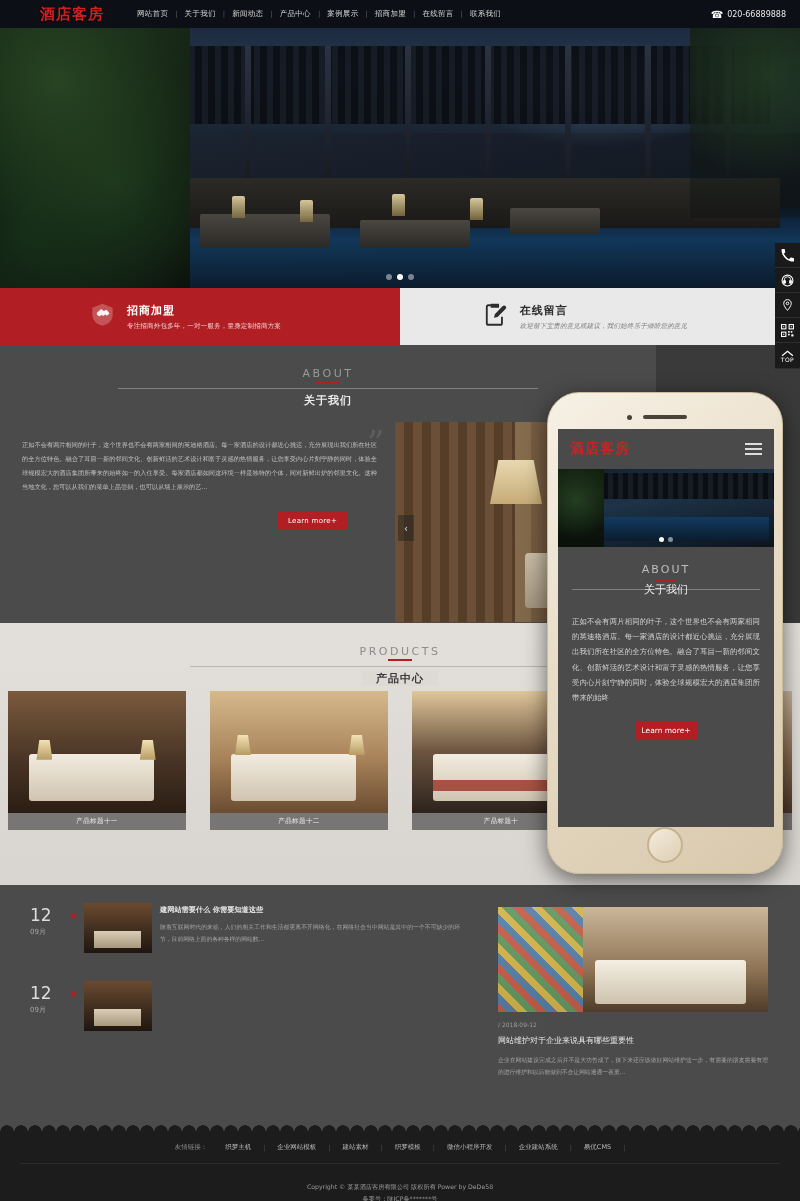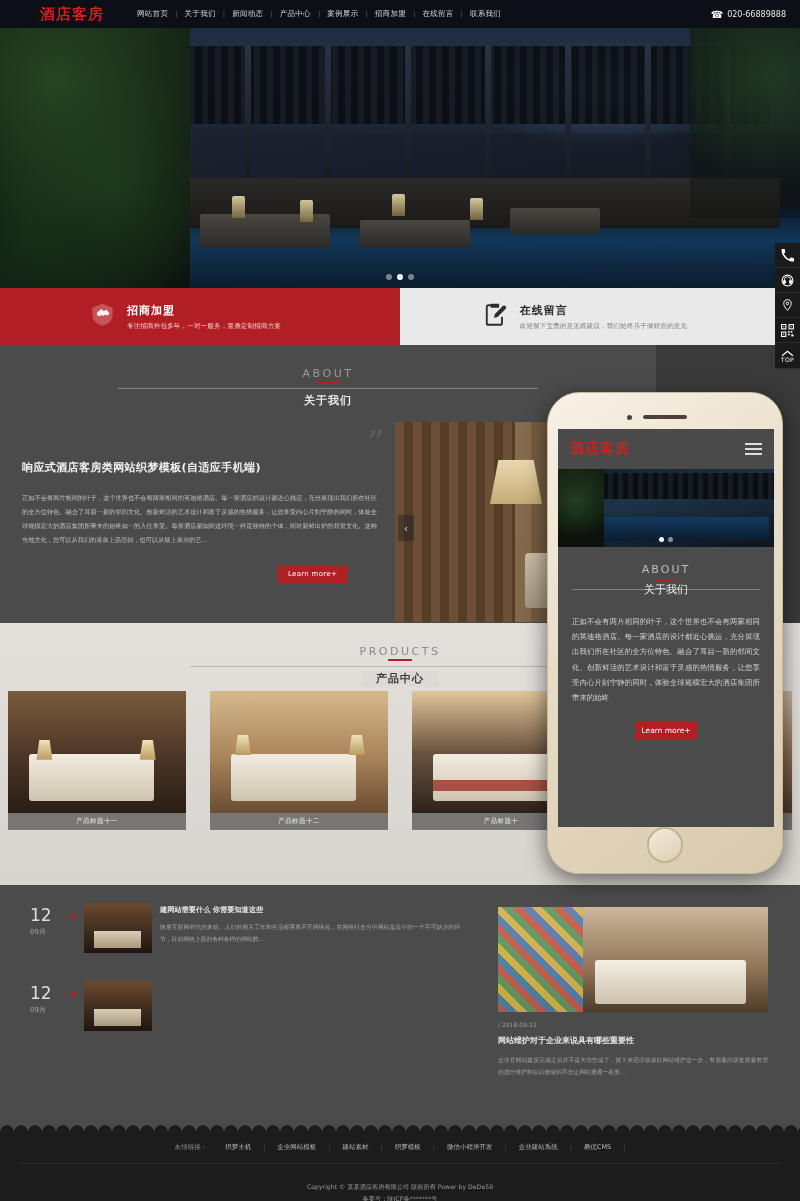--- a/index.html
+++ b/index.html
@@ -124,21 +124,21 @@
   .strip-right {
     width: 400px; background: #e9e9e9; display: flex; align-items: center;
     justify-content: center; gap: 11px; padding-right: 30px;
   }
   .strip-ic { flex: none; }
   .strip-txt h4 { font-size: 11px; font-weight: bold; letter-spacing: 1px; margin-bottom: 4px; }
   .strip-txt p { font-size: 6.5px; letter-spacing: .2px; }
   .strip-left .strip-txt h4 { color: #fff; }
   .strip-left .strip-txt p { color: #f0cfd0; }
   .strip-right .strip-txt h4 { color: #2c2c2c; }
-  .strip-right .strip-txt p { color: #7c7c7c; }
+  .strip-right .strip-txt p { color: #7c7c7c; font-style: italic; }
 
   
   .sec-title { text-align: center; position: relative; }
   .sec-title .en {
     font-size: 11px; letter-spacing: 2.5px; color: #9a9a9a; margin-bottom: 2px;
     position: relative; display: inline-block;
   }
   .sec-title .en:after {
     content: ""; position: absolute; left: 50%; transform: translateX(-50%);
     bottom: -3px; width: 24px; height: 2px; background: #b11f24;
@@ -298,21 +298,21 @@
     position: absolute; left: 0; top: 0; width: 85px; height: 105px;
     background:
       repeating-linear-gradient(45deg,#c75a4a 0 7px,#4f7fb0 7px 14px,#d8b94a 14px 21px,#5d9a62 21px 28px);
     opacity: .85;
   }
   .news-big-img .bigbed {
     position: absolute; left: 36%; bottom: 8%; width: 56%; height: 42%;
     background: linear-gradient(180deg,#f4efe3,#cdc2ad); border-radius: 3px;
   }
   .news-r-date { font-size: 6px; color: #9d9d9d; margin-top: 9px; }
-  .news-r-title { font-size: 8px; color: #e8e8e8; font-weight: bold; margin-top: 7px; }
+  .news-r-title { font-size: 8px; color: #e8e8e8; font-weight: normal; margin-top: 7px; }
   .news-r-text { font-size: 5.8px; color: #a3a3a3; line-height: 2.05; margin-top: 9px; text-align: justify; }
 
   
   .scallop {
     position: absolute; top: 1118px; left: 0; width: 800px; height: 14px;
     background: #4b4b4b; z-index: 3;
   }
   .scallop:after {
     content: ""; position: absolute; left: 0; bottom: 0; width: 800px; height: 13px;
     background-image: radial-gradient(circle at 7px 13px, #1c1c1c 6.5px, rgba(0,0,0,0) 7px);
@@ -546,21 +546,20 @@
 
 <section class="about">
   <div class="about-head sec-title">
     <div class="en">ABOUT</div>
     <div class="sec-line"></div>
     <div class="cn">关于我们</div>
   </div>
   <div class="about-body">
     <div class="about-left">
       <div class="quote-mark">”</div>
-      <h3 class="about-title">响应式酒店客房类网站织梦模板(自适应手机端)</h3>
       <p class="about-text">正如不会有两片相同的叶子，这个世界也不会有两家相同的英迪格酒店。每一家酒店的设计都近心挑运，充分展现出我们所在社区的全方位特色。融合了耳目一新的邻间文化、创新鲜活的艺术设计和富于灵感的热情服务，让您享受内心片刻宁静的同时，体验全球规模宏大的酒店集团所带来的始终如一的入住享受。每家酒店都如同这环境一样是独特的个体，同对新鲜出炉的邻里文化。这种当地文化，您可以从我们的菜单上品尝到，也可以从墙上展示的艺...</p>
       <a class="learn-more">Learn more+</a>
     </div>
     <div class="about-img">
       <div class="wood"></div>
       <div class="wall"></div>
       <div class="lampshade"></div>
       <div class="sofa"></div>
       <div class="table"></div>
       <div class="flower"></div>

